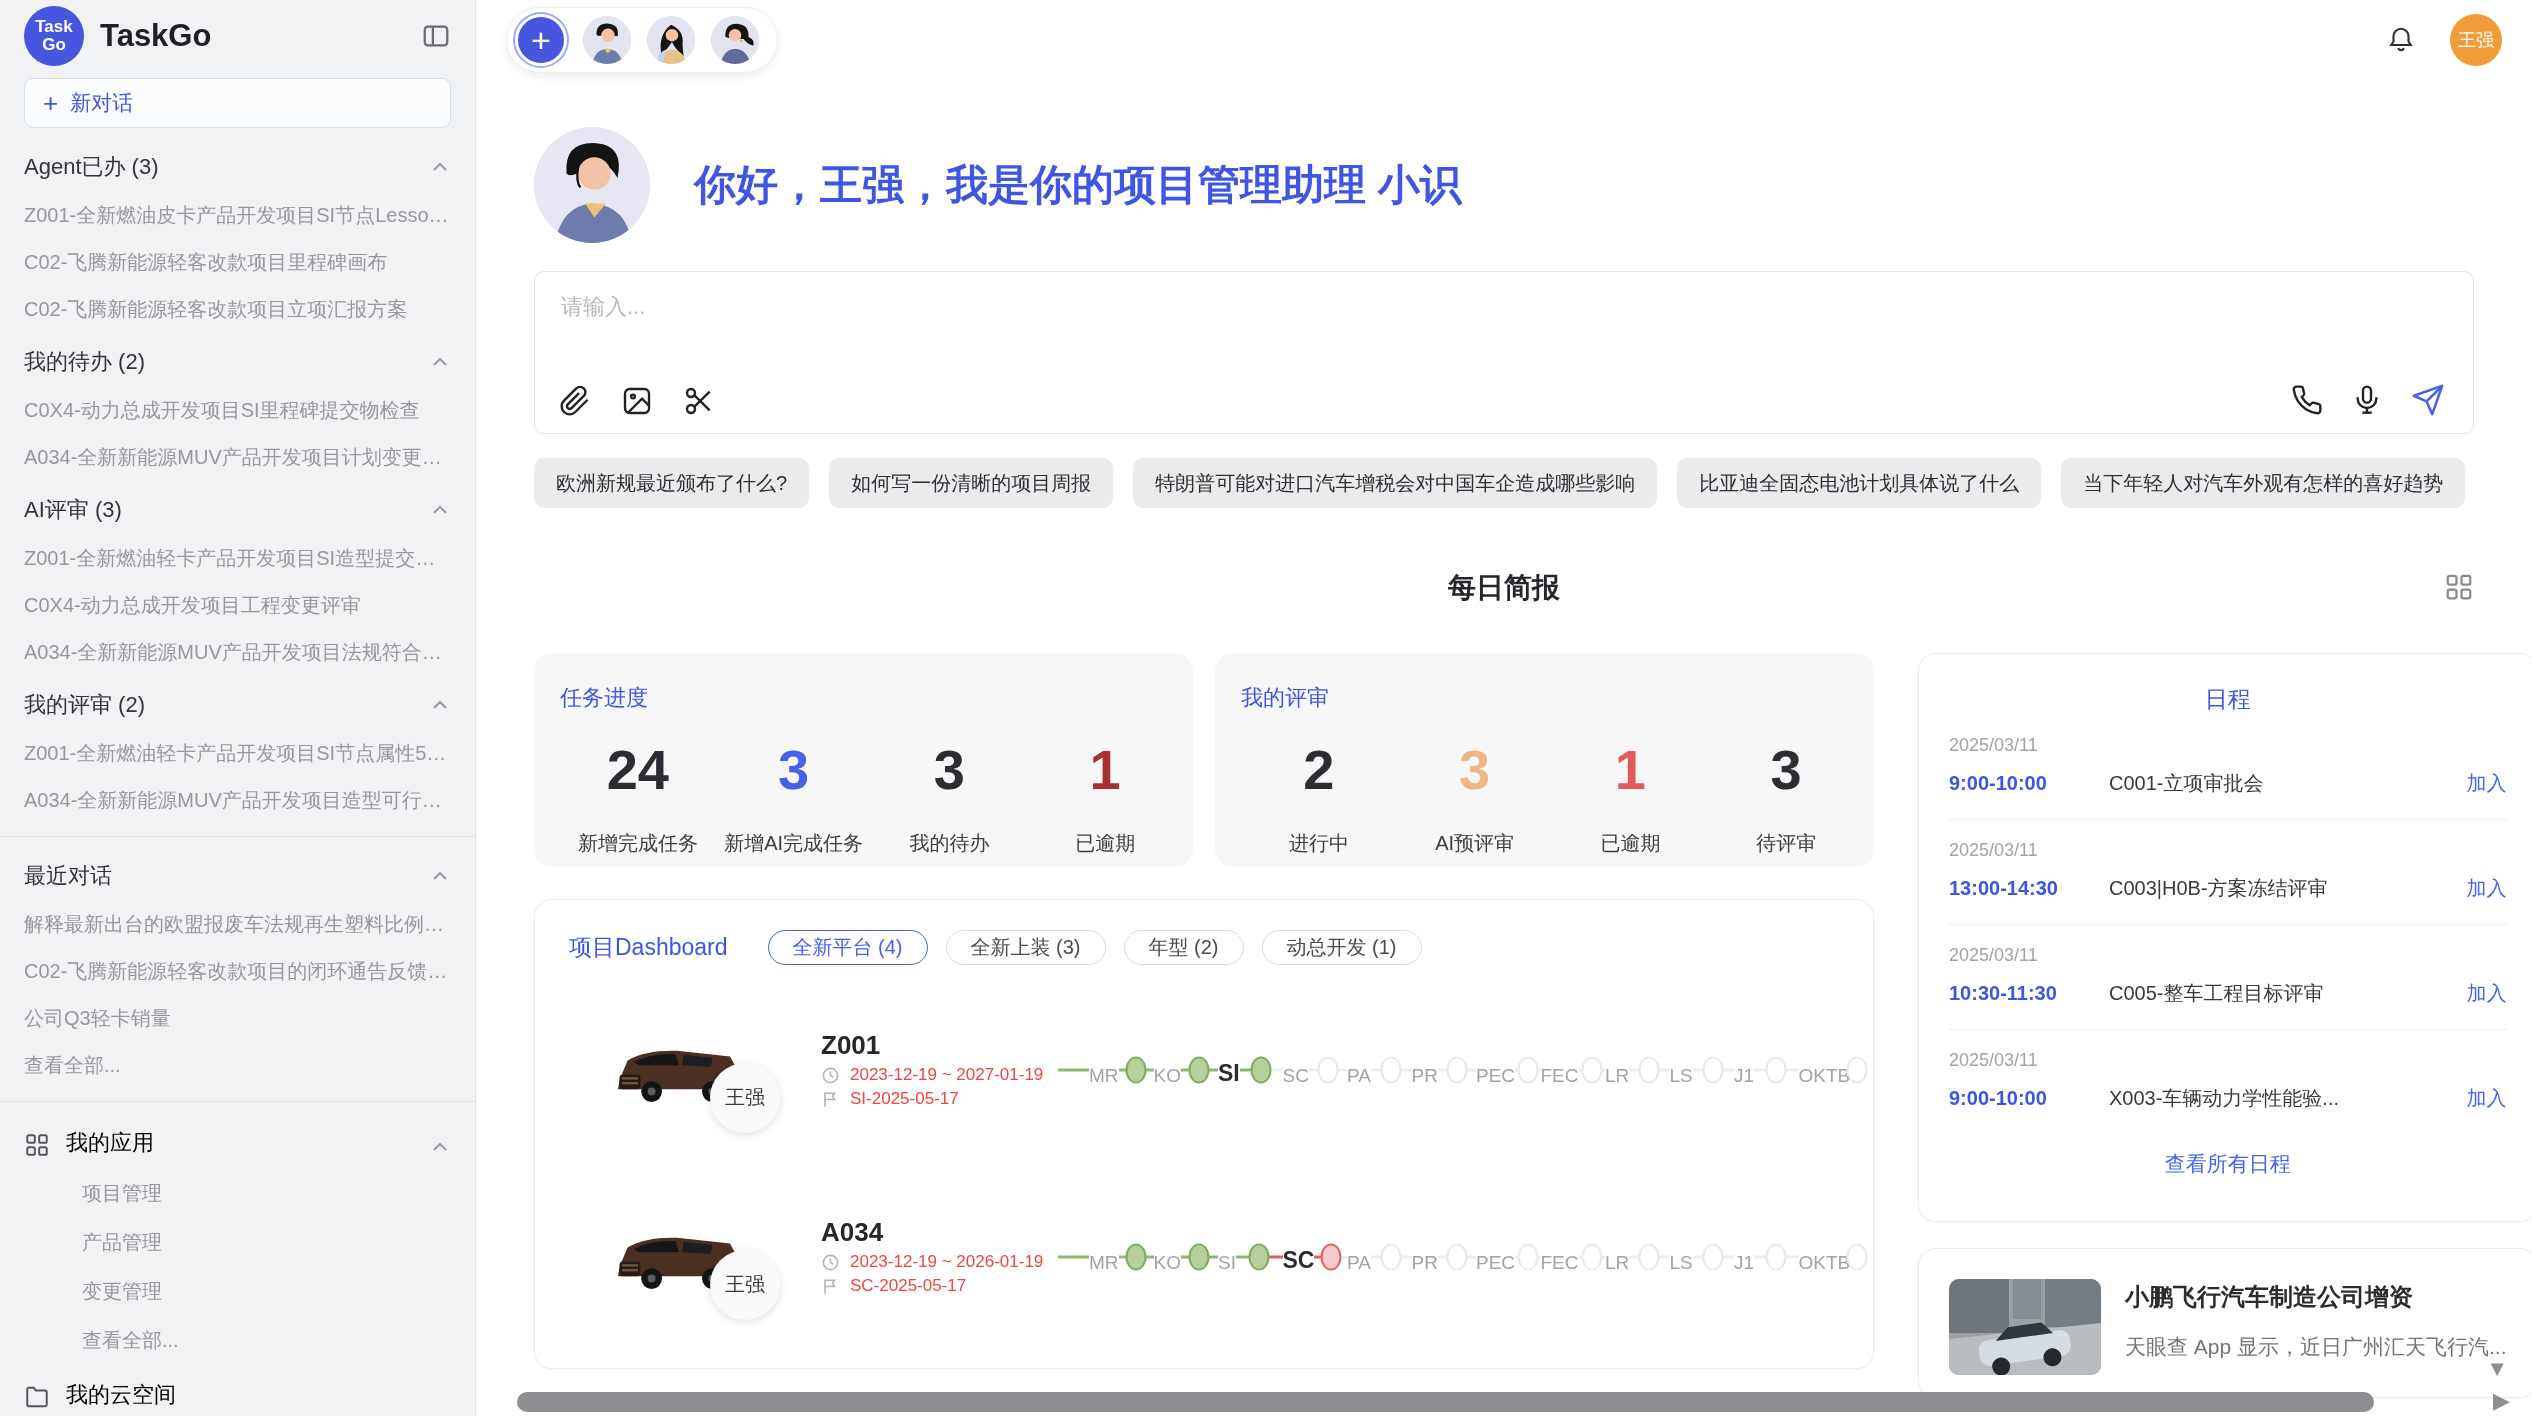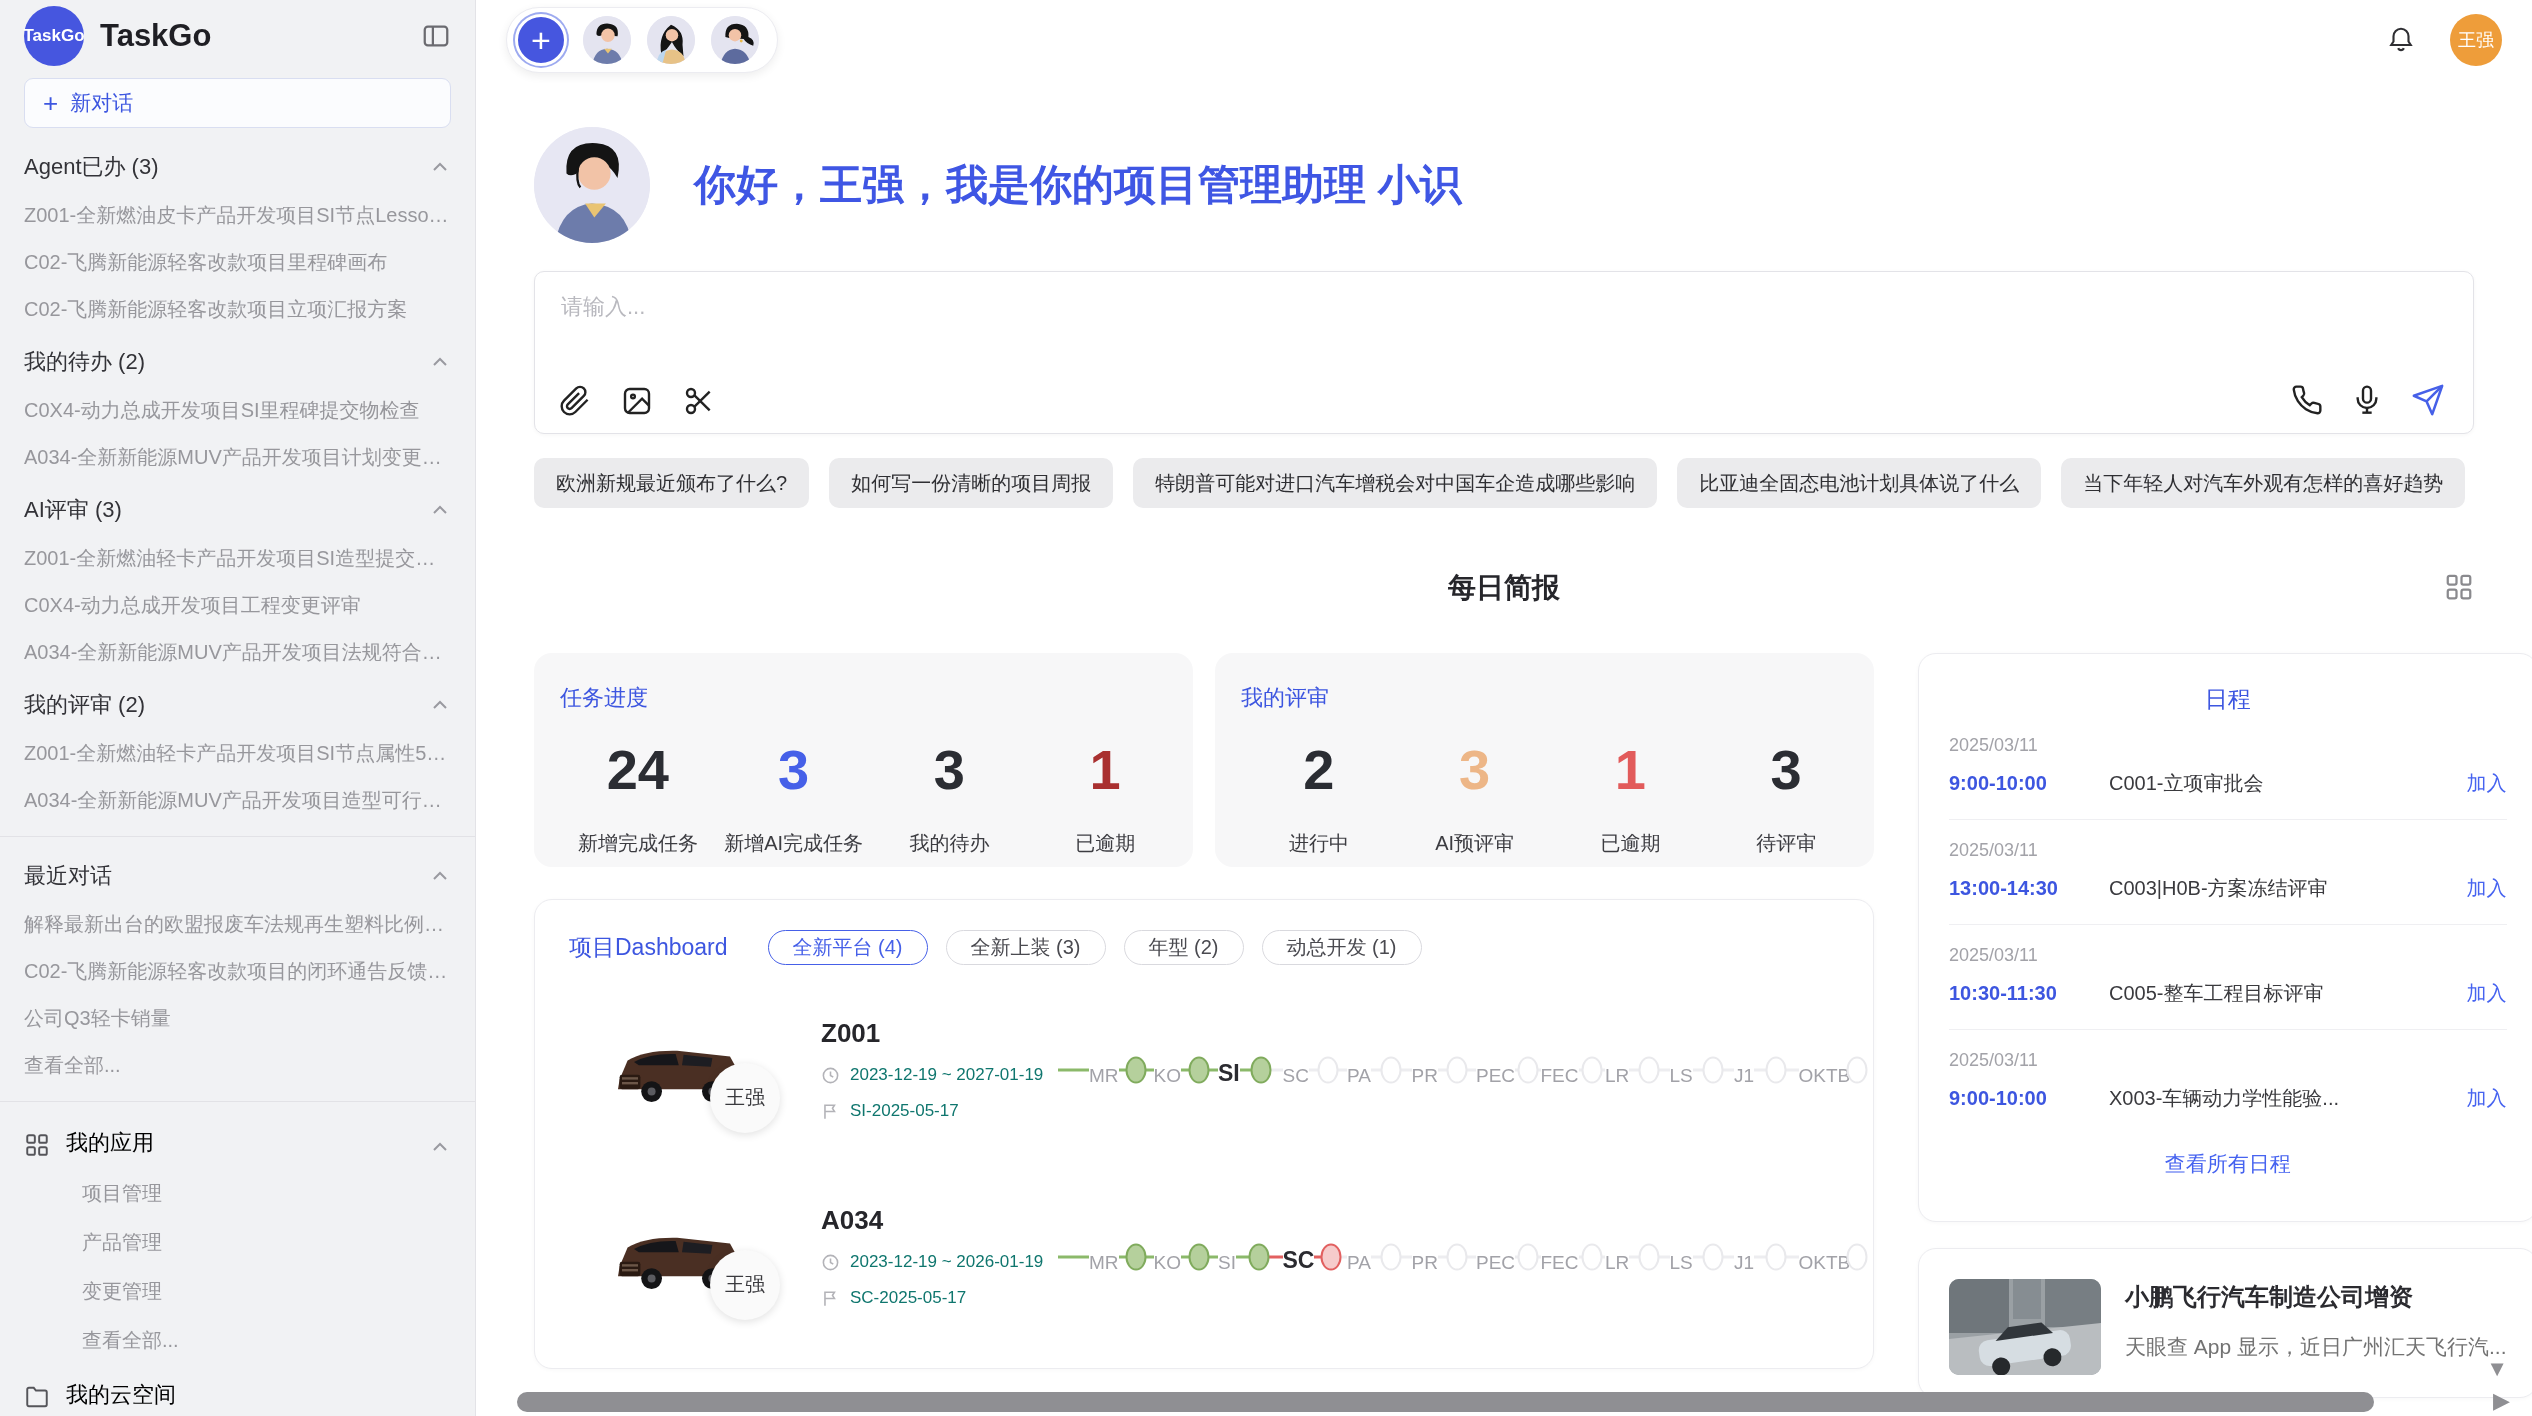--- a/index.html
+++ b/index.html
@@ -2,21 +2,21 @@
 <html><head>
 <meta charset="utf-8">
 <style>
   * { margin:0; padding:0; box-sizing:border-box; }
   html,body { width:2532px; height:1416px; overflow:hidden; }
   body { font-family:"Liberation Sans", sans-serif; background:#fff; display:flex; color:#2b2b30; }
 
   
   .sidebar { width:476px; min-width:476px; height:1416px; background:#f1f2f4; border-right:1px solid #e3e3e7; padding:0 24px; overflow:hidden; }
   .side-head { display:flex; align-items:center; gap:16px; height:72px; }
-  .logo-badge { width:60px; height:60px; border-radius:50%; background:#4656df; color:#fff; display:flex; flex-direction:row; align-items:center; justify-content:center; font-size:17px; line-height:1.08; font-weight:bold; }
+  .logo-badge { width:60px; height:60px; border-radius:50%; background:#4656df; color:#fff; display:flex; flex-direction:column; align-items:center; justify-content:center; font-size:17px; line-height:1.08; font-weight:bold; }
   .app-title { font-size:31px; font-weight:bold; color:#1f1f24; flex:1; }
   .icon-btn { background:none; border:none; cursor:pointer; display:flex; align-items:center; }
   .new-chat { margin-top:6px; height:50px; background:#fbfcfe; border:1px solid #d9def1; border-radius:9px; display:flex; align-items:center; gap:12px; padding:0 18px; color:#3d56e0; font-size:21px; cursor:pointer; width:100%; }
   .new-chat .plus { font-size:26px; line-height:1; }
   .section-h { display:flex; align-items:center; justify-content:space-between; margin-top:24px; font-size:22px; color:#333338; }
   .chat-item { margin-top:20px; font-size:20px; color:#97979c; white-space:nowrap; overflow:hidden; text-overflow:ellipsis; cursor:pointer; }
   .divider { height:1px; background:#e2e2e6; margin:22px -24px 0; }
   .side-row { display:flex; align-items:flex-end; gap:16px; margin-top:26px; font-size:22px; color:#000000; cursor:pointer; }
   .side-sub { margin-left:58px; margin-top:22px; font-size:20px; color:#97979c; cursor:pointer; }
 
@@ -66,21 +66,21 @@
   .dash-title { font-size:23px; color:#3d56e0; }
   .tabs { display:flex; gap:18px; }
   .tab { height:35px; border:1px solid #d9d9de; border-radius:23px; padding:0 24px; font-size:20px; color:#4a4a50; display:flex; align-items:center; background:#fff; cursor:pointer; }
   .tab.active { border-color:#4660e8; color:#4660e8; }
 
   .proj-row { display:flex; align-items:center; padding:0 0 0 75px; height:165px; margin-top:22px; }
   .truck { width:136px; height:92px; border-radius:8px; overflow:hidden; flex:none; }
   .owner-badge { width:70px; height:70px; border-radius:50%; background:#fafafa; box-shadow:0 2px 8px rgba(0,0,0,.12); display:flex; align-items:center; justify-content:center; font-size:20px; color:#3a3a3e; margin-left:-36px; margin-top:56px; flex:none; z-index:2; }
   .proj-info { margin-left:41px; width:232px; flex:none; display:flex; flex-direction:column; }
   .proj-name { font-size:26px; font-weight:bold; color:#26262b; }
-  .proj-meta { display:flex; align-items:center; gap:10px; margin-top:16px; font-size:17px; color:#0f766e; }
+  .proj-meta { display:flex; align-items:center; gap:10px; margin-top:4px; font-size:17px; color:#ef4444; }
   .milestones { display:flex; align-items:center; }
   .ms-col { width:64.5px; display:flex; align-items:center; }
   .ms-col.lead { width:36px; }
   .ms-label { height:34px; font-size:19px; color:#a2a2a8; display:flex; align-items:flex-end; white-space:nowrap; }
   .ms-label.current { font-size:23px; color:#2b2b30; font-weight:bold; }
   .ms-dotrow { position:relative; height:46px; width:100%; }
   .seg { position:absolute; top:50%; height:3px; transform:translateY(-50%); }
   .seg.l { left:0; right:50%; } .seg.r { left:50%; right:0; } .seg.full { left:0; right:0; }
   .dot { position:absolute; left:50%; top:50%; transform:translate(-50%,-50%); width:21px; height:27px; border-radius:50%; border:2px solid #e9e9ec; background:#fff; z-index:1; }
   .dot.done { background:#b5d09c; border-color:#80ab5d; }

